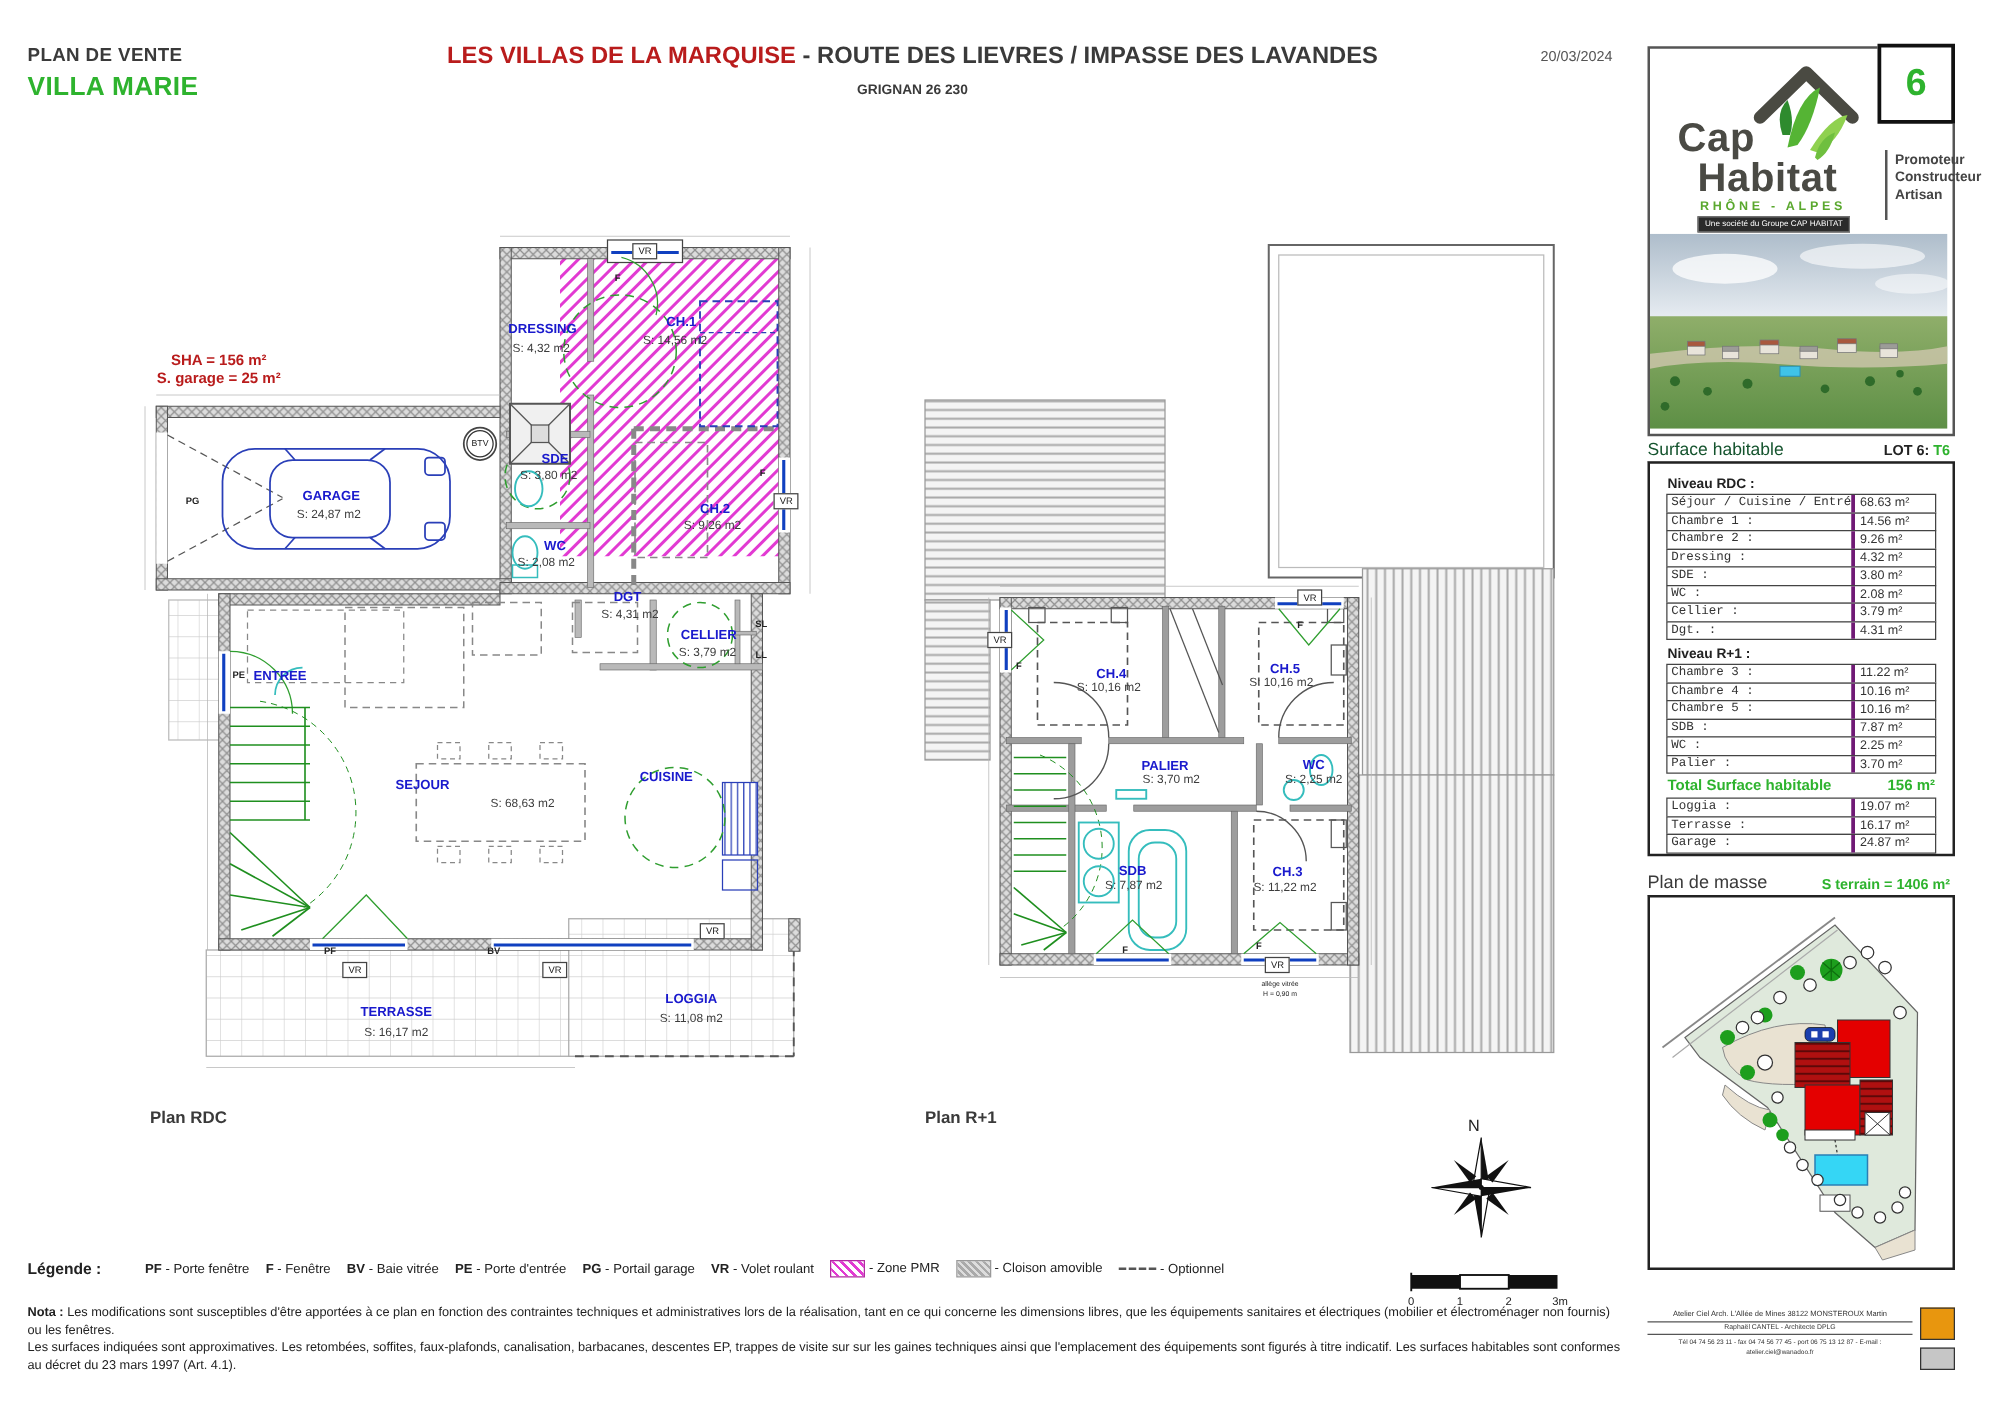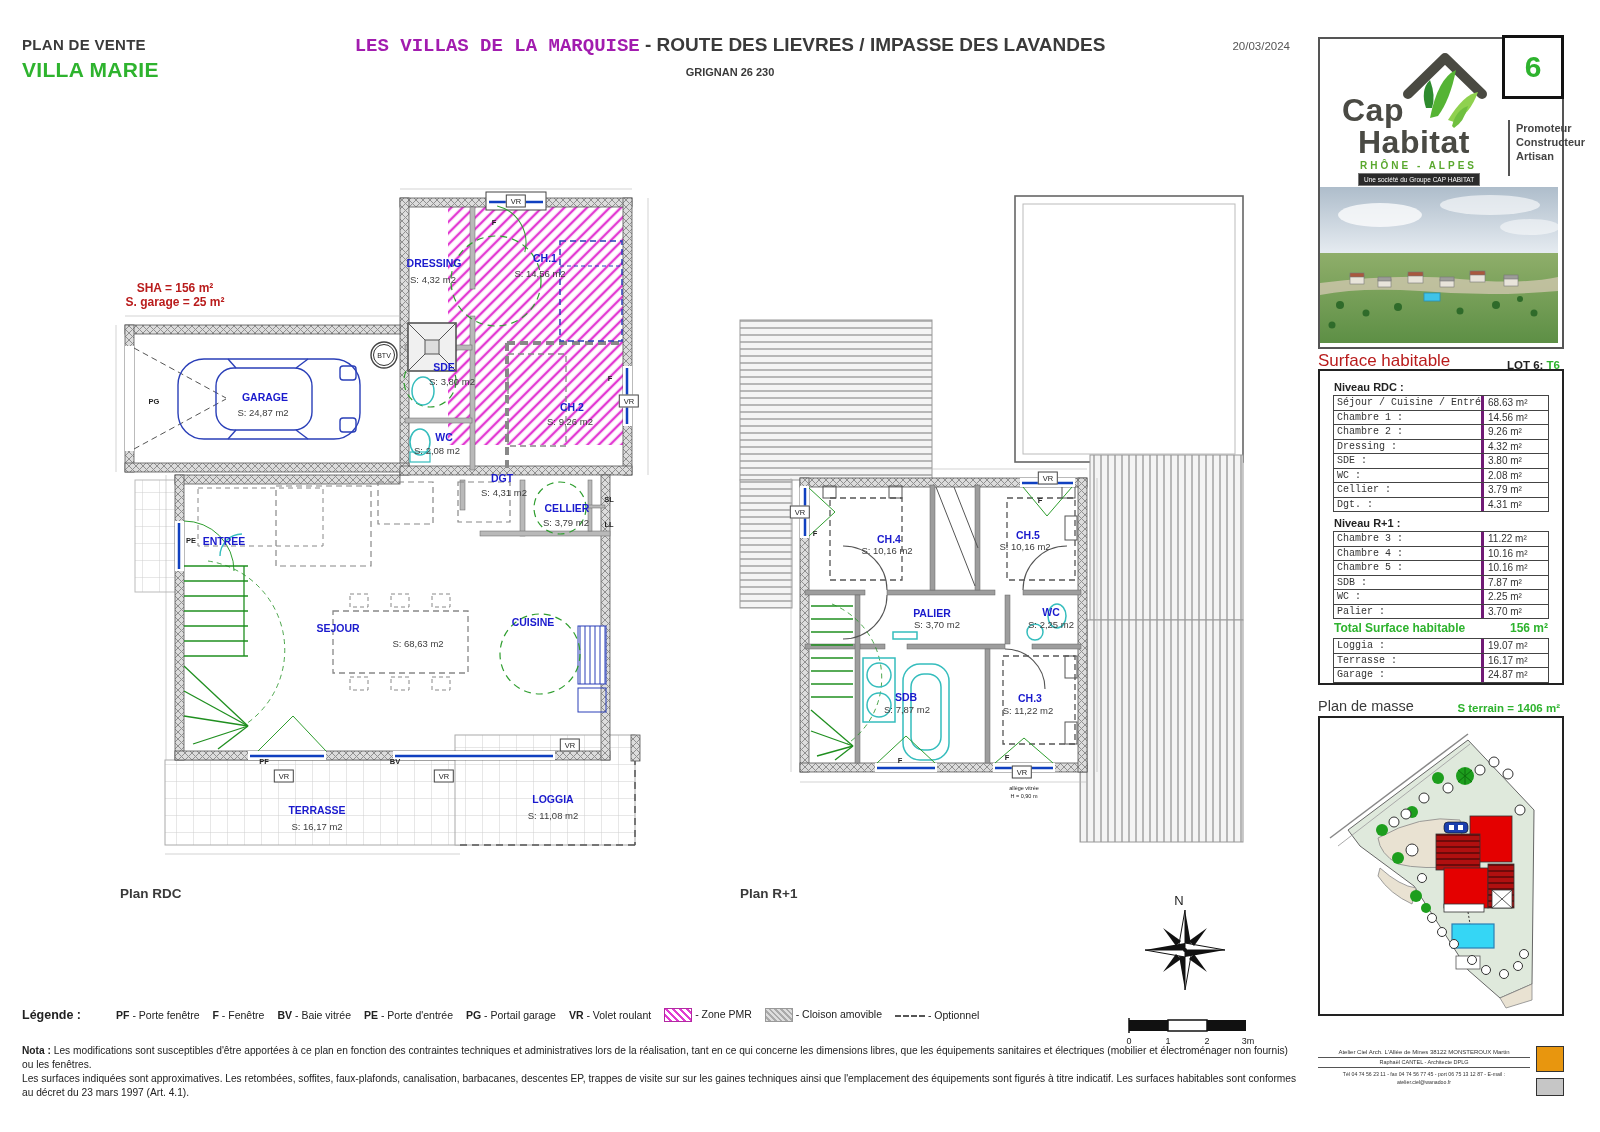--- a/index.html
+++ b/index.html
@@ -3,21 +3,21 @@
 <meta charset="utf-8">
 <style>
   html,body{margin:0;padding:0;background:#fff;}
   #canvas{position:relative;width:1600px;height:1132px;background:#fff;overflow:hidden;
           font-family:"Liberation Sans",sans-serif;color:#333;}
   .abs{position:absolute;}
   
   .doc-type{left:22px;top:36px;font-size:15px;font-weight:bold;color:#3a3a3a;letter-spacing:.3px;}
   .villa-name{left:22px;top:58px;font-size:21px;font-weight:bold;color:#2eb32e;letter-spacing:.3px;}
   .main-title{left:300px;top:34px;width:860px;text-align:center;font-size:19px;font-weight:bold;color:#3a3a3a;}
-  .main-title .green{color:#a21caf;font-family:Liberation Mono, monospace;}
+  .main-title .green{color:#b91c1c;}
   .sub-title{left:300px;top:66px;width:860px;text-align:center;font-size:11px;font-weight:bold;color:#3a3a3a;}
   .date{left:1180px;top:40px;width:110px;text-align:right;font-size:11.5px;color:#555;}
   
   .rl{position:absolute;transform:translate(-50%,-50%);color:#1a1acd;font-weight:bold;font-size:10.5px;white-space:nowrap;}
   .ra{position:absolute;transform:translate(-50%,-50%);color:#3c3c3c;font-size:9.5px;white-space:nowrap;}
   .blue-note{position:absolute;transform:translate(-50%,-50%);color:#b91c1c;font-weight:bold;font-size:12px;white-space:nowrap;}
   .tagb{position:absolute;transform:translate(-50%,-50%);font-size:7.5px;line-height:9px;color:#222;background:#fff;
         border:1px solid #444;padding:1px 4px;white-space:nowrap;}
   .tagp{position:absolute;transform:translate(-50%,-50%);font-size:7.5px;font-weight:bold;color:#222;white-space:nowrap;}
   .tagc{position:absolute;transform:translate(-50%,-50%);font-size:7px;color:#222;background:#fff;border:1.4px solid #333;
@@ -29,21 +29,21 @@
   .lot-box{left:1502px;top:35px;width:56px;height:58px;border:3px solid #111;background:#fff;
            display:flex;align-items:center;justify-content:center;font-size:30px;font-weight:bold;color:#2eb32e;}
   .brand-cap{left:1342px;top:92px;font-size:32px;font-weight:bold;color:#4a4a44;letter-spacing:.5px;}
   .brand-habitat{left:1358px;top:124px;font-size:32px;font-weight:bold;color:#4a4a44;letter-spacing:.5px;}
   .brand-region{left:1360px;top:160px;font-size:10px;font-weight:bold;color:#5aa82e;letter-spacing:3px;}
   .brand-group{left:1358px;top:173px;background:#2b2b2b;color:#fff;font-size:6.5px;padding:2px 5px;border:1px solid #777;}
   .brand-divider{left:1508px;top:120px;width:2px;height:56px;background:#555;}
   .tagline{position:absolute;left:1516px;font-size:11px;font-weight:bold;color:#444;}
   .sb-heading{left:1318px;top:351px;width:242px;border-bottom:1.5px solid #444;display:flex;justify-content:space-between;
               align-items:flex-end;padding-bottom:2px;}
-  .sb-heading .h1{font-size:17px;color:#b91c1c;}
+  .sb-heading .h1{font-size:14px;color:#14532d;}
   .sb-heading .h2{font-size:11.5px;font-weight:bold;color:#222;}
   .sb-heading .h2 .green{color:#2eb32e;}
   .table-box{left:1318px;top:369px;width:242px;height:312px;border:2px solid #222;background:#fff;}
   .niveau{position:absolute;left:14px;font-size:11px;font-weight:bold;color:#222;}
   .srows{position:absolute;left:13px;width:216px;}
   .srow{display:flex;border:1px solid #444;margin-top:-1px;font-size:10px;line-height:13.5px;background:#fff;}
   .srow .lbl{flex:1;padding:0 3px;border-right:3px solid #701a75;white-space:nowrap;overflow:hidden;font-family:Liberation Mono, monospace;}
   .srow .val{width:56px;padding:0 4px;white-space:nowrap;}
   .total-line{position:absolute;left:14px;width:214px;display:flex;justify-content:space-between;
               font-size:12px;font-weight:bold;color:#2eb32e;}
@@ -364,21 +364,21 @@
   <div class="blue-note" style="left:175px;top:288px">SHA = 156 m²</div>
   <div class="blue-note" style="left:175px;top:302px">S. garage = 25 m²</div>
 
   <div class="rl" style="left:265px;top:397px">GARAGE</div>
   <div class="ra" style="left:263px;top:412px">S: 24,87 m2</div>
   <div class="rl" style="left:434px;top:263px">DRESSING</div>
   <div class="ra" style="left:433px;top:279px">S: 4,32 m2</div>
   <div class="rl" style="left:545px;top:258px">CH.1</div>
   <div class="ra" style="left:540px;top:273px">S: 14,56 m2</div>
   <div class="rl" style="left:444px;top:367px">SDE</div>
-  <div class="ra" style="left:452px;top:381px">S: 3,80 m2</div>
+  <div class="ra" style="left:439px;top:381px">S: 3,80 m2</div>
   <div class="rl" style="left:444px;top:437px">WC</div>
   <div class="ra" style="left:437px;top:450px">S: 2,08 m2</div>
   <div class="rl" style="left:572px;top:407px">CH.2</div>
   <div class="ra" style="left:570px;top:421px">S: 9,26 m2</div>
   <div class="rl" style="left:502px;top:478px">DGT</div>
   <div class="ra" style="left:504px;top:492px">S: 4,31 m2</div>
   <div class="rl" style="left:567px;top:508px">CELLIER</div>
   <div class="ra" style="left:566px;top:522px">S: 3,79 m2</div>
   <div class="rl" style="left:224px;top:541px">ENTREE</div>
   <div class="rl" style="left:338px;top:628px">SEJOUR</div>

